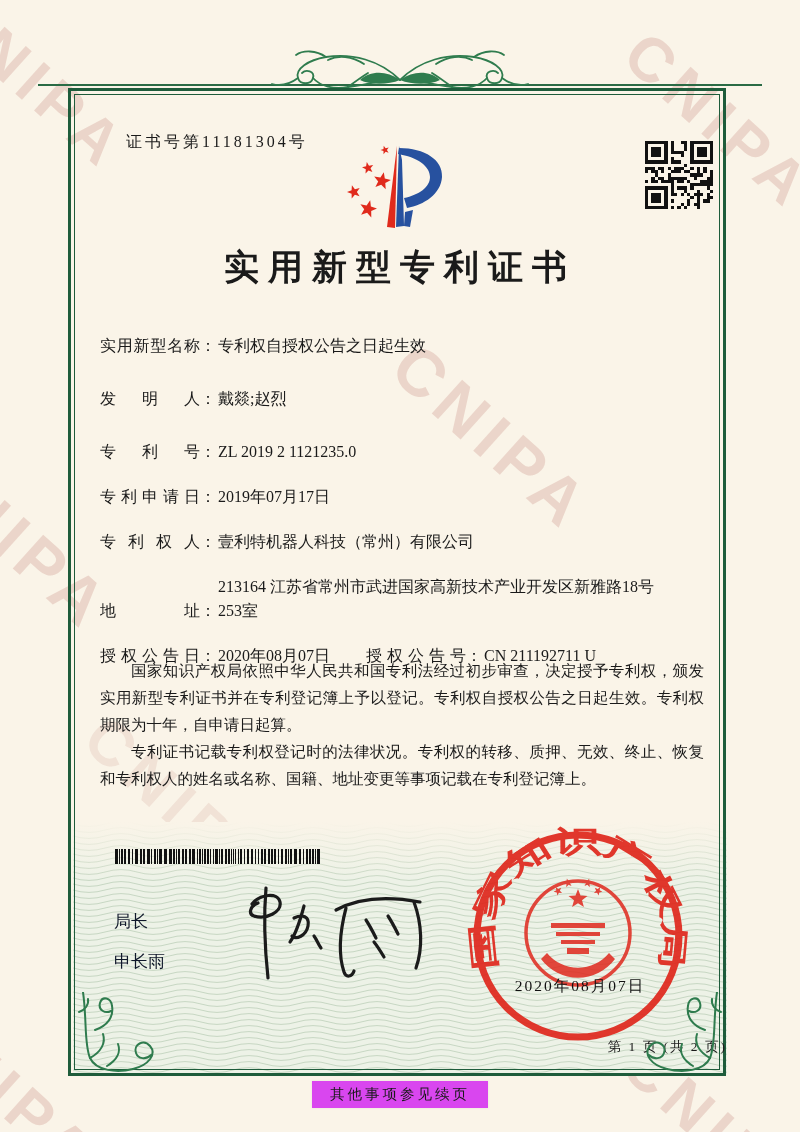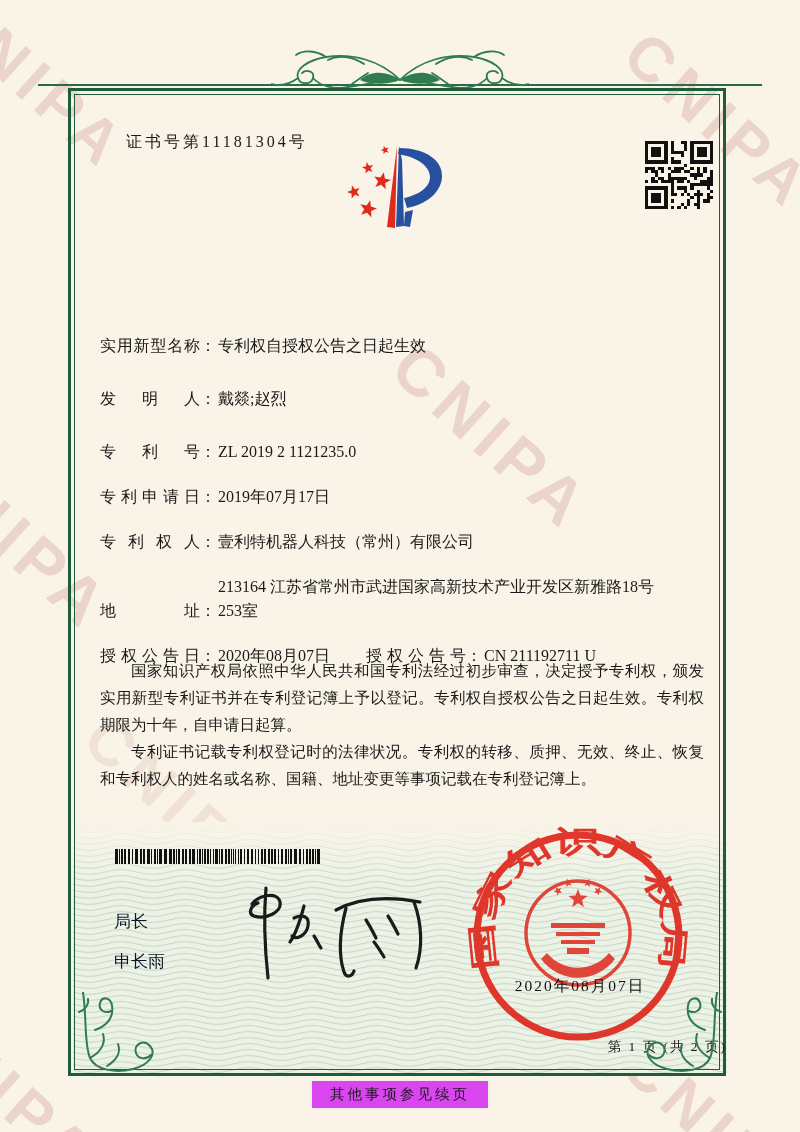--- a/index.html
+++ b/index.html
@@ -282,20 +282,21 @@
     <path d="M75,92 L83,90 L80,107 L74,106 Z" fill="#27519f"></path>
     <g id="logo-stars" fill="#e02a1c">
         <polygon points="53.7,25.7 55.6,28.2 58.7,27.4 56.9,30.0 58.6,32.7 55.6,31.8 53.5,34.3 53.5,31.1 50.5,29.9 53.5,28.9"></polygon>
         <polygon points="36.8,42.1 39.0,45.7 43.2,45.0 40.5,48.3 42.4,52.1 38.5,50.5 35.5,53.5 35.8,49.2 32.0,47.3 36.1,46.3"></polygon>
         <polygon points="53.8,52.2 54.8,58.4 60.9,60.0 55.3,62.9 55.7,69.2 51.2,64.7 45.4,67.1 48.2,61.4 44.2,56.6 50.4,57.6"></polygon>
         <polygon points="21.9,65.3 24.9,69.2 29.7,68.0 26.9,72.0 29.6,76.2 24.9,74.8 21.7,78.6 21.6,73.7 17.0,71.9 21.6,70.2"></polygon>
         <polygon points="40.2,80.3 40.9,86.6 47.0,88.4 41.2,91.0 41.3,97.4 37.1,92.7 31.1,94.7 34.2,89.2 30.4,84.2 36.6,85.5"></polygon>
       </g>
   </svg>
 
+  <h1 class="title">实用新型专利证书</h1>
 
   <div class="fields">
     <div class="frow">
       <span class="flabel">实用新型名称</span>
       <span class="fcolon">：</span>
       <span class="fvalue">专利权自授权公告之日起生效</span>
     </div>
     <div class="frow">
       <span class="flabel">发明人</span>
       <span class="fcolon">：</span>

